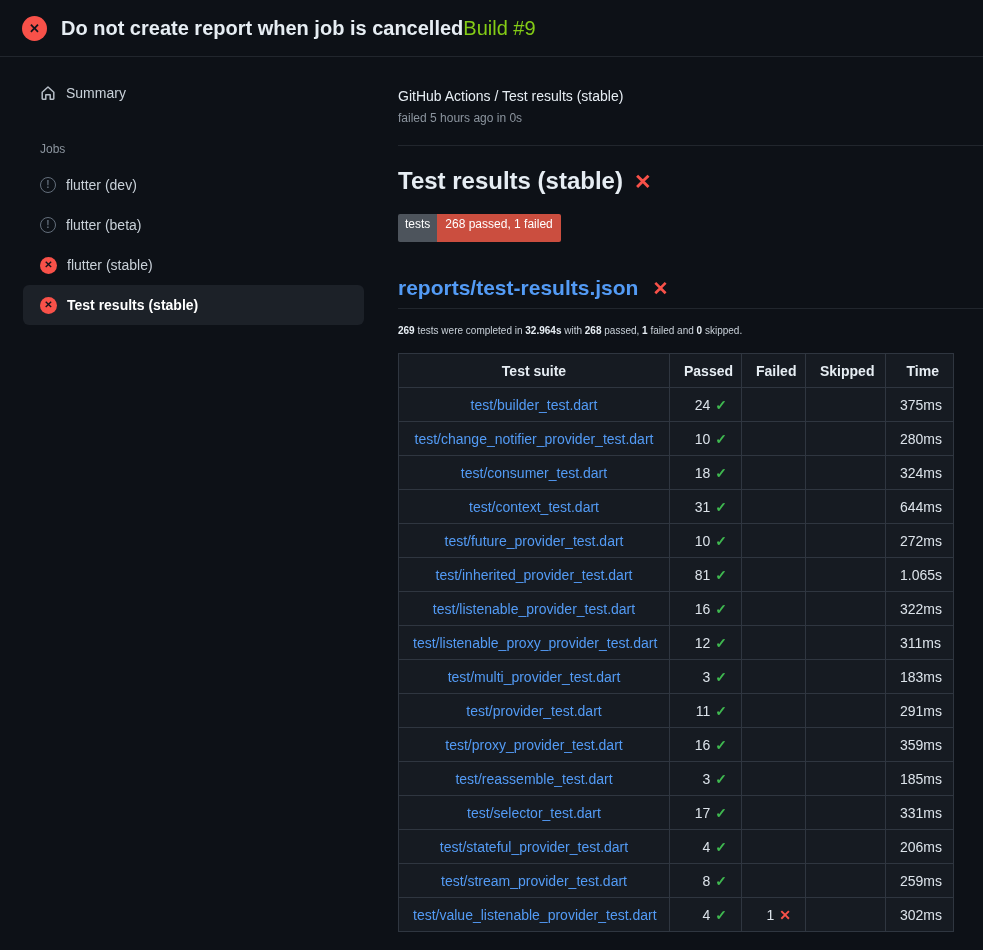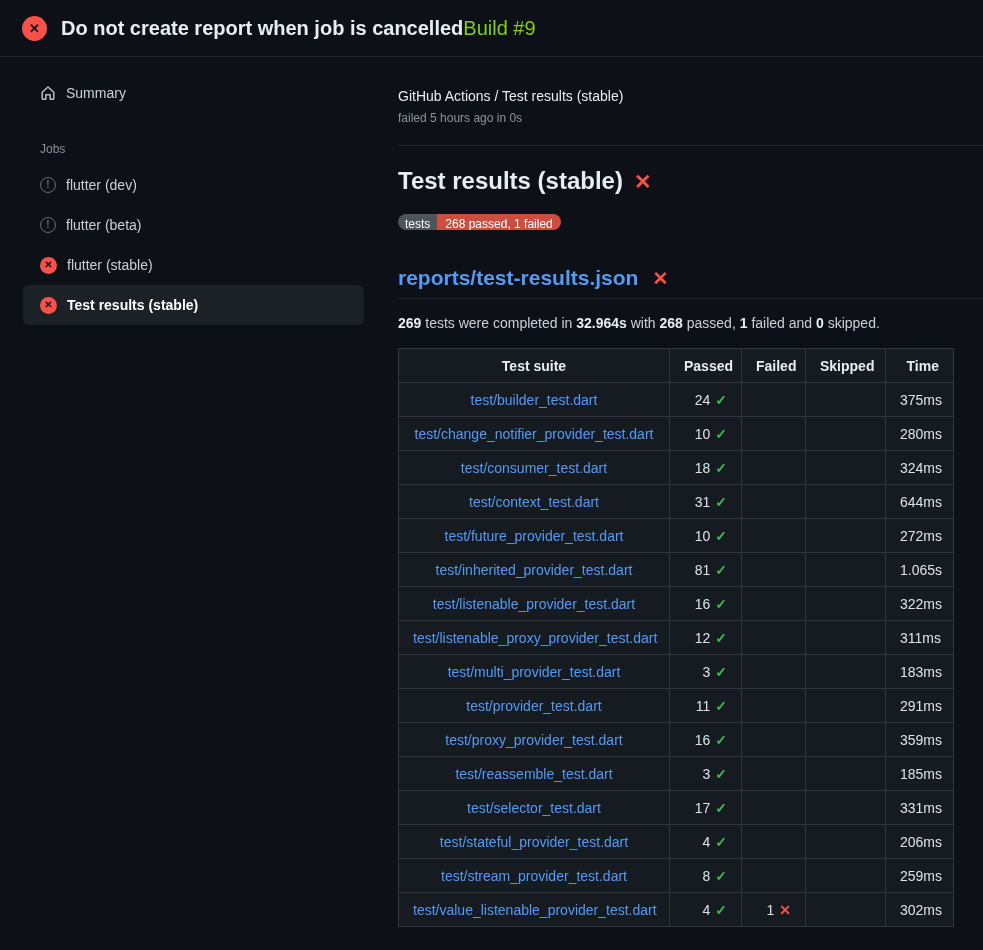--- a/index.html
+++ b/index.html
@@ -36,26 +36,26 @@
   .home-icon{display:inline-flex;flex:none}
 
   
   .main{flex:1;margin-left:28px;padding-top:30px}
   .breadcrumb{font-size:14px;font-weight:400;color:var(--text);line-height:19px}
   .status-line{font-size:12px;color:var(--muted);margin-top:5px}
   .divider{height:1px;background:var(--border)}
   .divider.d1{margin-top:20px}
   .divider.d2{margin-top:8px}
   .section-title{margin-top:21px;font-size:24px;font-weight:700;color:var(--text);display:flex;align-items:center;gap:11px}
-  .badge{display:inline-flex;margin-top:19px;height:16px;line-height:20px;font-size:12px;color:#fff;border-radius:8px;overflow:hidden}
+  .badge{display:inline-flex;margin-top:19px;height:28px;line-height:20px;font-size:12px;color:#fff;border-radius:2px;overflow:hidden}
   .badge-label{background:var(--badge-label-bg);padding:0 7px}
   .badge-value{background:var(--badge-value-bg);padding:0 8px}
   .report-title{margin-top:34px;font-size:21px;font-weight:700;display:flex;align-items:center;gap:14px}
   .report-link{color:var(--link);text-decoration:none}
-  .summary-line{margin-top:16px;font-size:14px;color:var(--body);white-space:pre-wrap}
+  .summary-line{margin-top:16px;font-size:10px;color:var(--body);white-space:pre-wrap}
   .summary-line b{color:var(--text)}
 
   
   table.results{margin-top:17px;width:555px;border-collapse:collapse;background:var(--panel-bg);table-layout:fixed;font-size:14px}
   .results th,.results td{border:1px solid var(--row-border);height:34px;padding:0 14px;text-align:right;white-space:nowrap;overflow:hidden}
   .results th{color:var(--text);font-weight:700}
   .results th.left,.results td.suite{text-align:center}
   .results td.suite a{color:var(--link);text-decoration:none}
   .results td{color:#dce3ea}
   .check{color:var(--green);font-weight:700;margin-left:5px}

